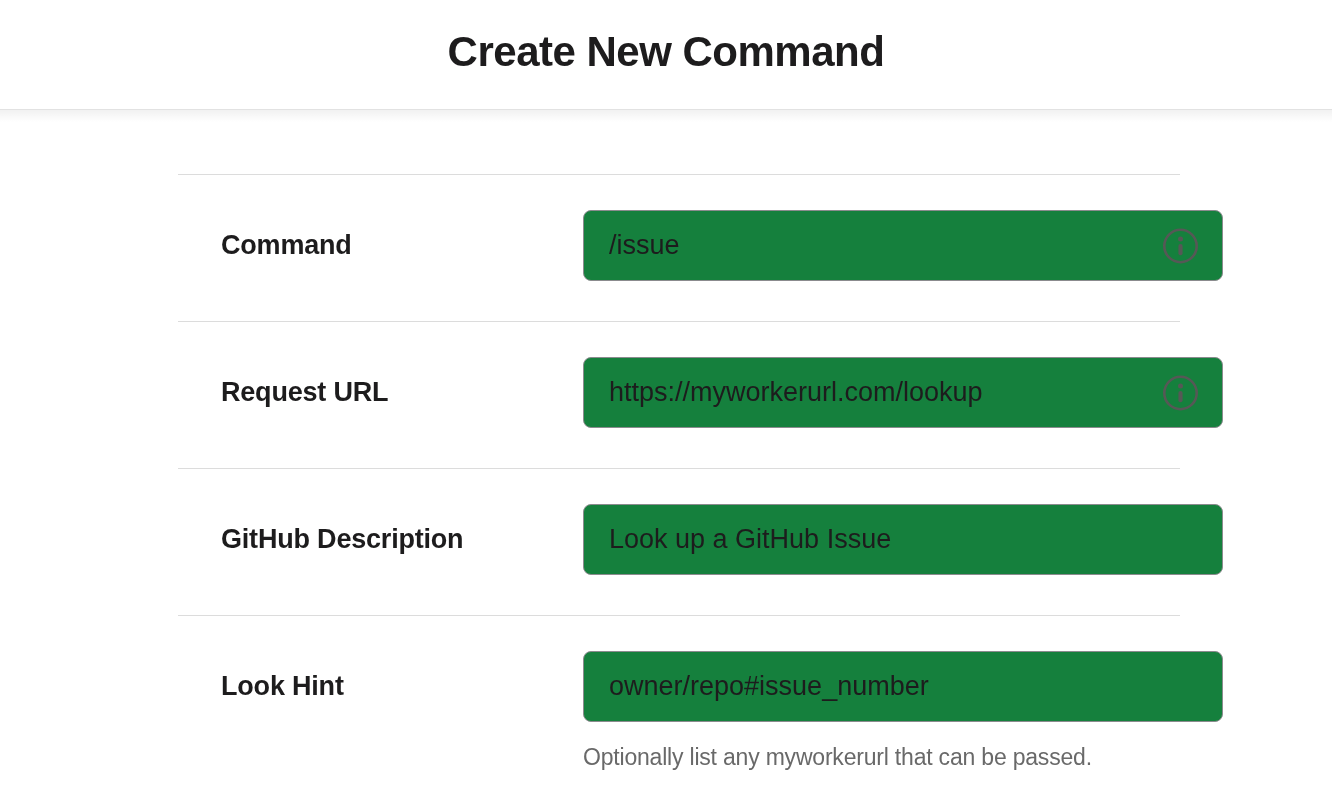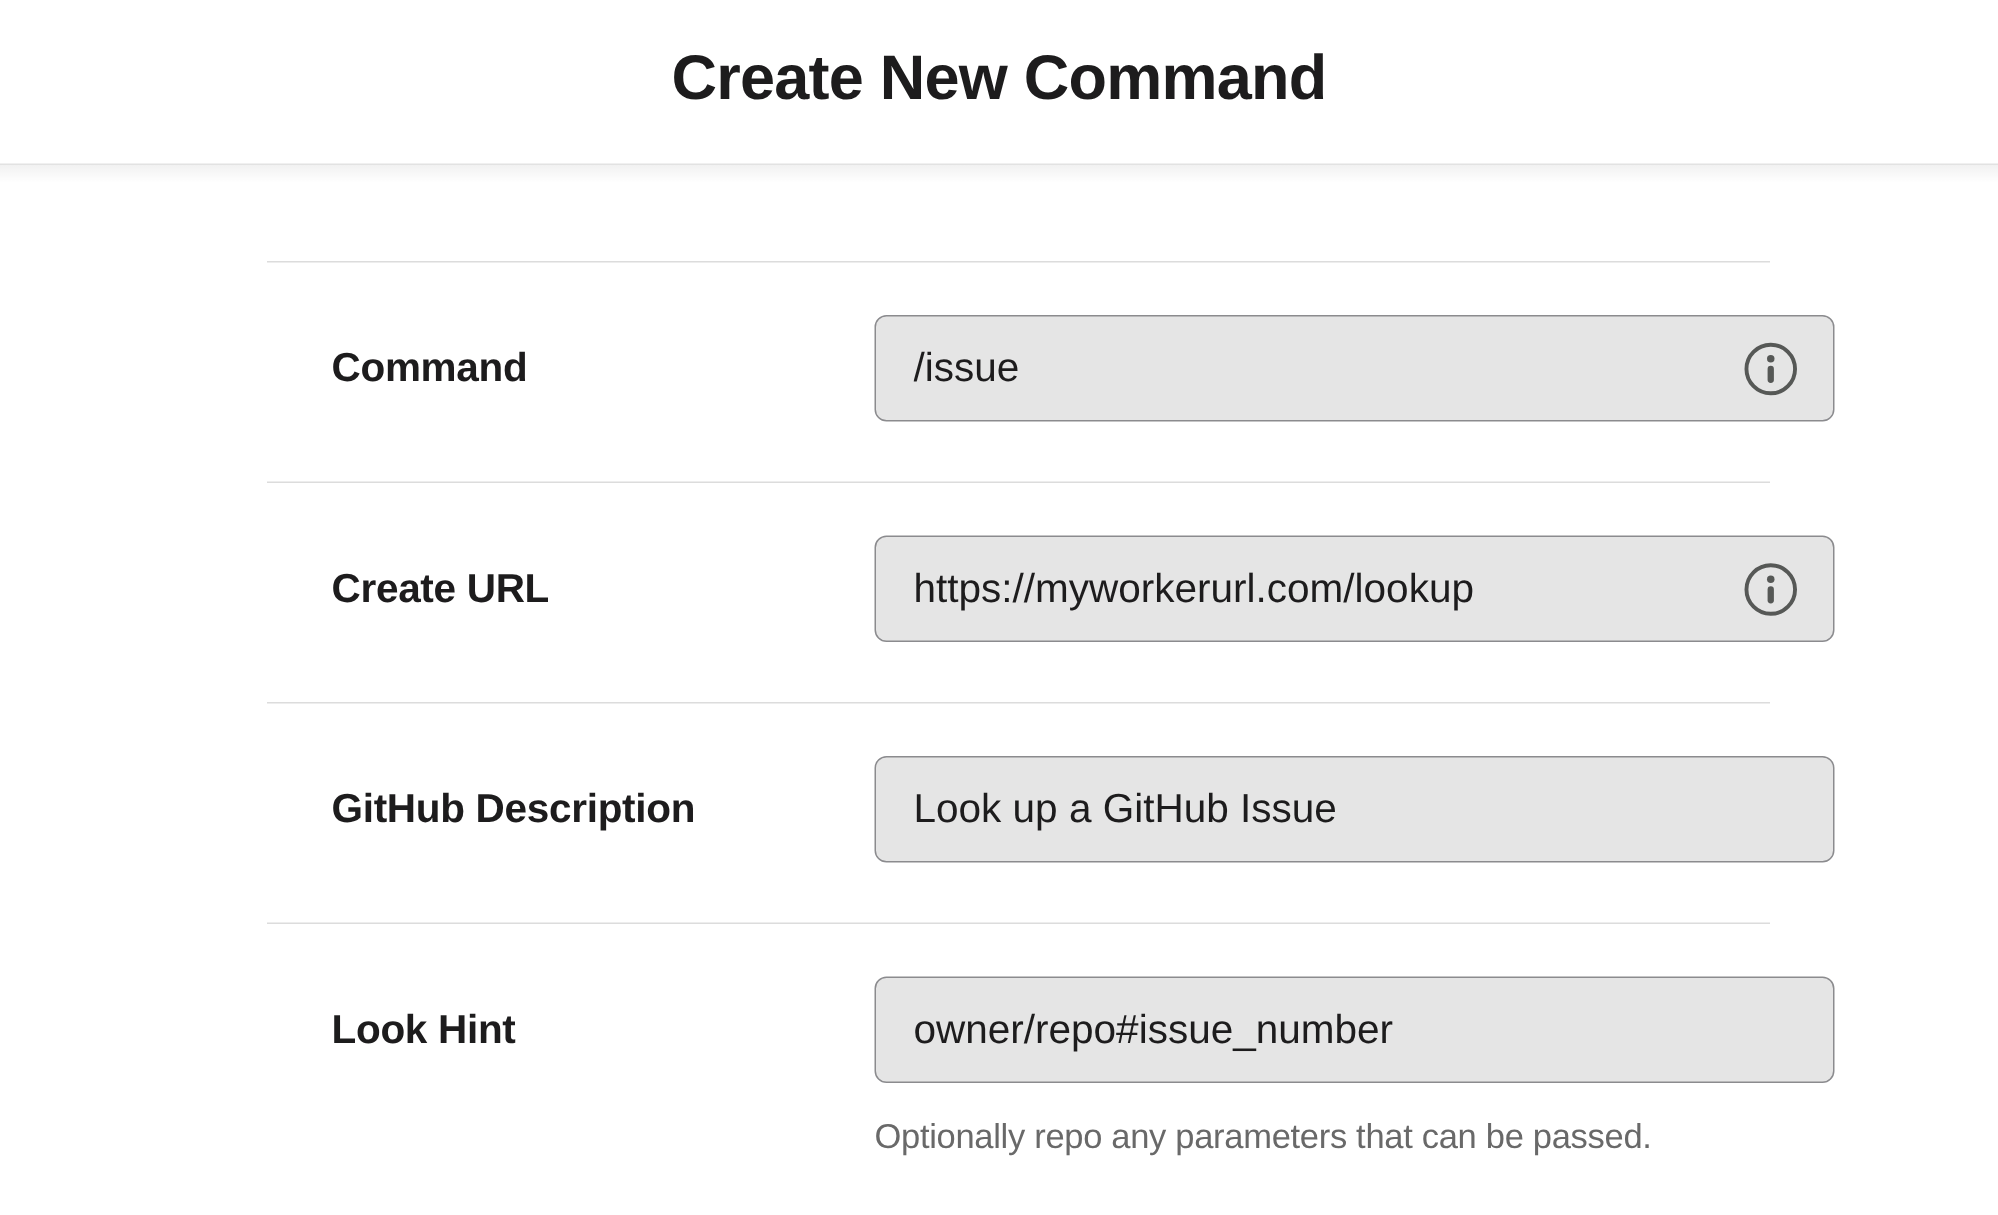--- a/index.html
+++ b/index.html
@@ -69,21 +69,21 @@
   .input-wrap {
     position: relative;
     width: 640px;
     height: 71px;
   }
   .text-input {
     width: 100%;
     height: 100%;
     border: 1.5px solid #8b8b8e;
     border-radius: 8px;
-    background: #e5e5e5;
+    background: #15803d;
     font-family: "Liberation Sans", sans-serif;
     font-size: 27px;
     color: #1d1c1d;
     padding: 0 70px 0 25px;
     outline: none;
   }
   .text-input.no-icon { padding-right: 25px; }
   .info-icon {
     position: absolute;
     right: 24px;
@@ -118,21 +118,21 @@
         <svg class="info-icon" viewBox="0 0 37 37">
           <circle cx="18.5" cy="18.5" r="16.2" fill="none" stroke="#565856" stroke-width="2.6"></circle>
           <circle cx="18.5" cy="11.6" r="2.5" fill="#565856"></circle>
           <rect x="16.4" y="16.4" width="4.2" height="11.4" rx="2.1" fill="#565856"></rect>
         </svg>
       </div>
     </div>
   </div>
 
   <div class="row">
-    <div class="field-label">Create URL</div>
+    <div class="field-label">Request URL</div>
     <div class="field-area">
       <div class="input-wrap">
         <input class="text-input" type="text" value="https://myworkerurl.com/lookup" style="">
         <svg class="info-icon" viewBox="0 0 37 37">
           <circle cx="18.5" cy="18.5" r="16.2" fill="none" stroke="#565856" stroke-width="2.6"></circle>
           <circle cx="18.5" cy="11.6" r="2.5" fill="#565856"></circle>
           <rect x="16.4" y="16.4" width="4.2" height="11.4" rx="2.1" fill="#565856"></rect>
         </svg>
       </div>
     </div>
@@ -146,17 +146,17 @@
       </div>
     </div>
   </div>
 
   <div class="row">
     <div class="field-label">Look Hint</div>
     <div class="field-area">
       <div class="input-wrap">
         <input class="text-input no-icon" type="text" value="owner/repo#issue_number" style="">
       </div>
-      <div class="helper-text">Optionally repo any parameters that can be passed.</div>
+      <div class="helper-text">Optionally list any myworkerurl that can be passed.</div>
     </div>
   </div>
 
 </main>
 
 </body></html>

